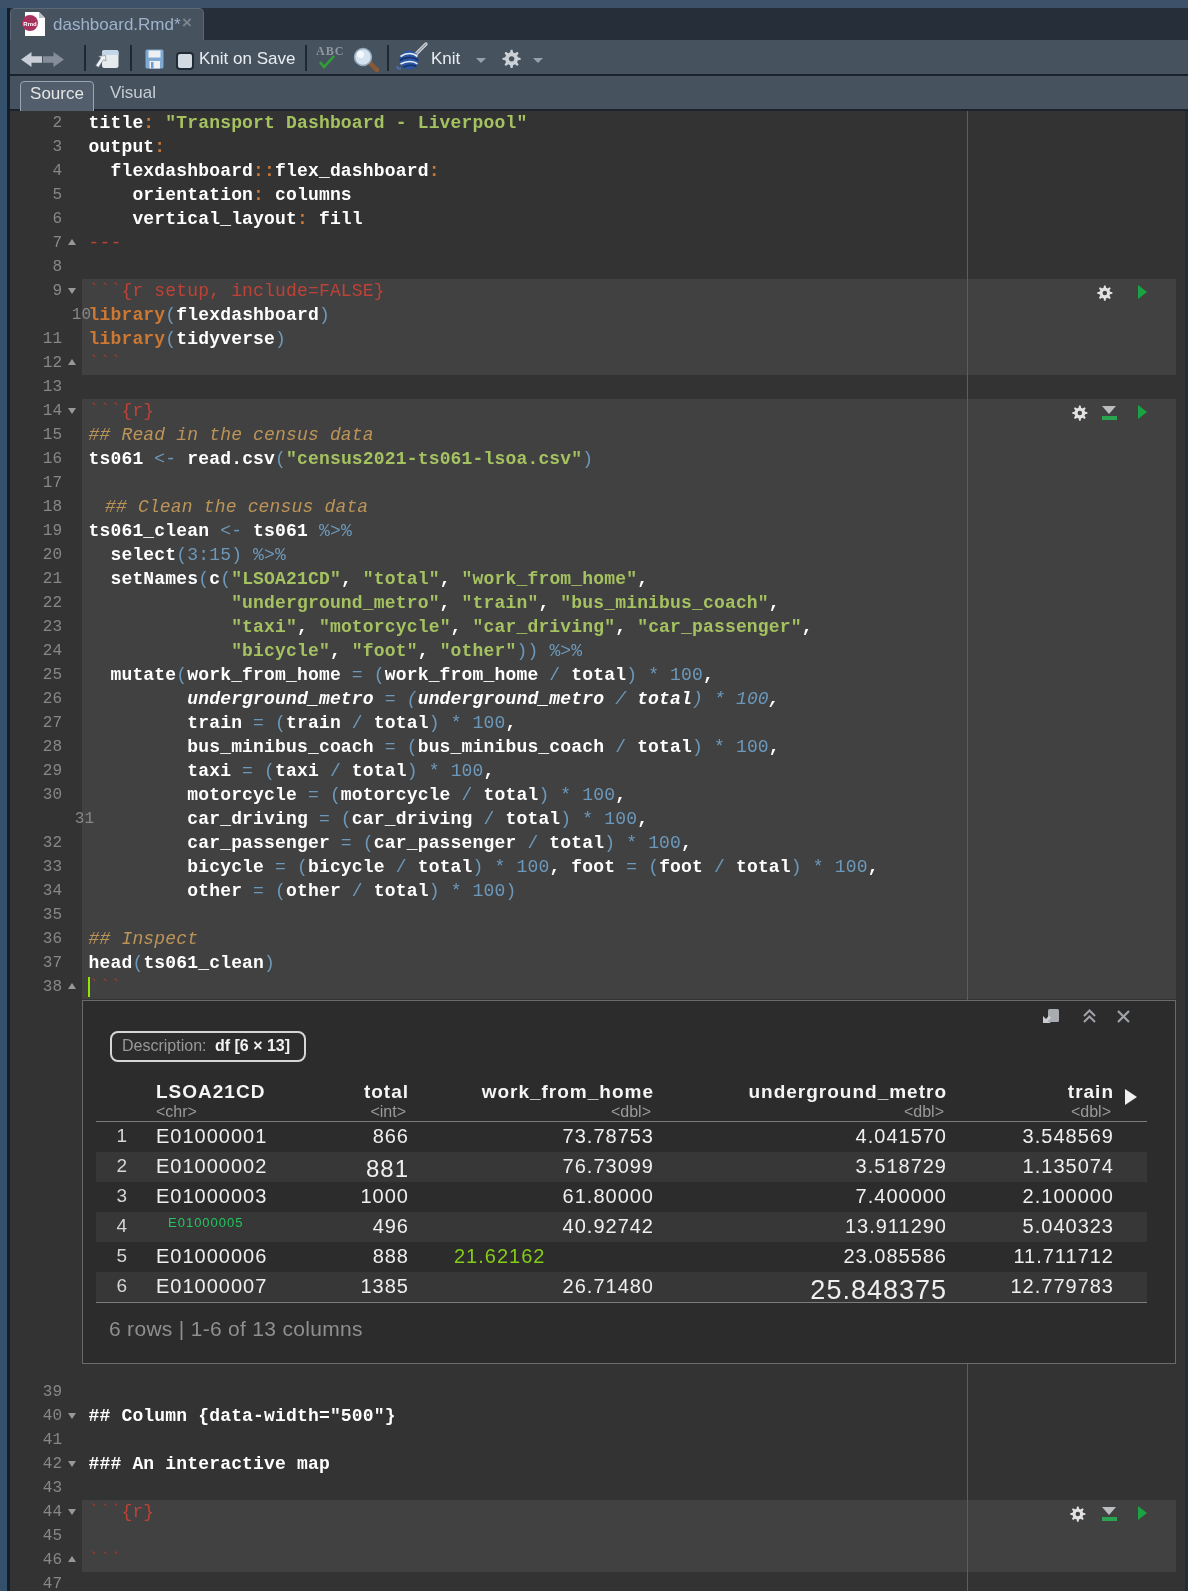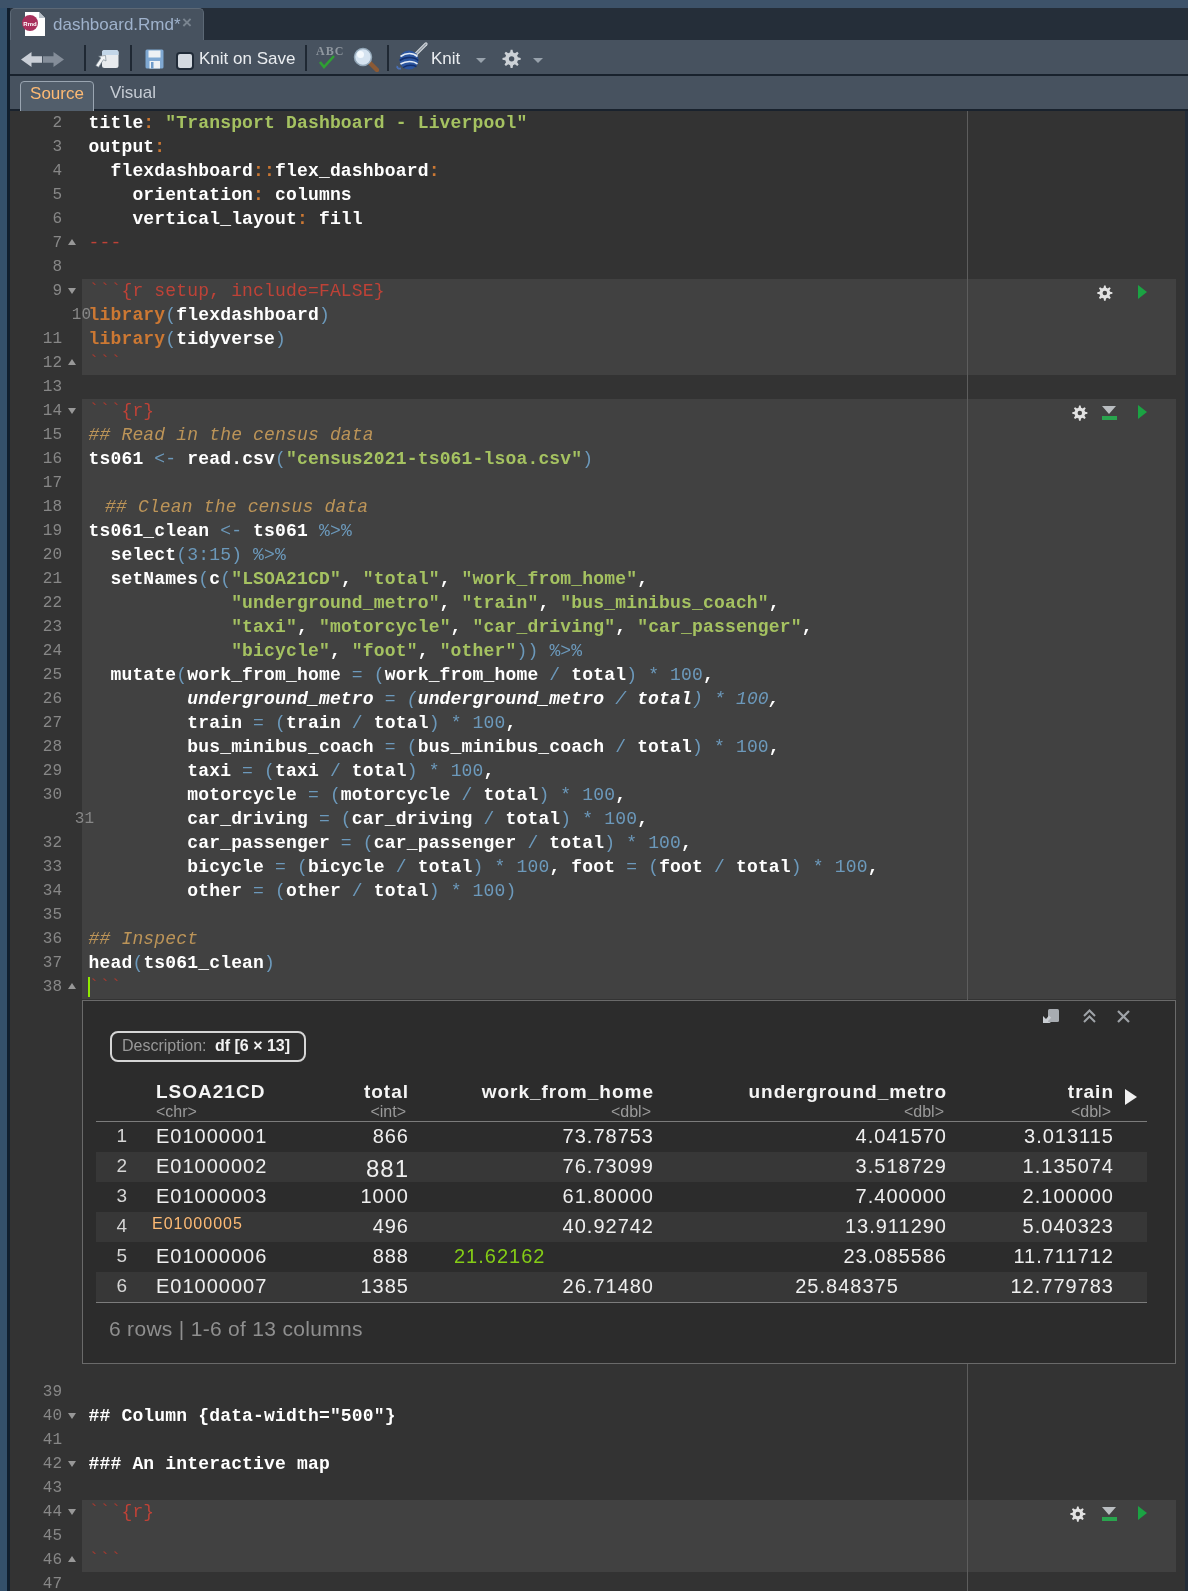--- a/index.html
+++ b/index.html
@@ -75,21 +75,21 @@
 </svg>
 <div style="position:absolute;left:431px;top:49px;width:50px;height:20px;font-size:17px;color:#eaedf0;">Knit</div>
 <div style="position:absolute;left:476px;top:58px;width:0px;height:0px;border-left:5px solid transparent;border-right:5px solid transparent;border-top:5px solid #98a2ac;"></div>
 <svg style="position:absolute;left:501px;top:48px;width:21px;height:21px;" viewBox="-1 -2 24 24">
 <path d="M10 0 L12.2 0 L12.8 3.2 A7 7 0 0 1 14.9 4.1 L17.6 2.3 L19.2 3.9 L17.4 6.6 A7 7 0 0 1 18.3 8.7 L21.5 9.3 L21.5 11.5 L18.3 12.1 A7 7 0 0 1 17.4 14.2 L19.2 16.9 L17.6 18.5 L14.9 16.7 A7 7 0 0 1 12.8 17.6 L12.2 20.8 L10 20.8 L9.4 17.6 A7 7 0 0 1 7.3 16.7 L4.6 18.5 L3 16.9 L4.8 14.2 A7 7 0 0 1 3.9 12.1 L0.7 11.5 L0.7 9.3 L3.9 8.7 A7 7 0 0 1 4.8 6.6 L3 3.9 L4.6 2.3 L7.3 4.1 A7 7 0 0 1 9.4 3.2 Z" fill="#ccd1d6"></path>
 <circle cx="11.1" cy="10.4" r="3.1" fill="#47525f"></circle>
 </svg>
 <div style="position:absolute;left:533px;top:58px;width:0px;height:0px;border-left:5px solid transparent;border-right:5px solid transparent;border-top:5px solid #98a2ac;"></div>
 <div style="position:absolute;left:10px;top:76px;width:1178px;height:33px;background:#47525f;"></div>
 <div style="position:absolute;left:10px;top:109px;width:1178px;height:2px;background:#19222d;"></div>
-<div style="position:absolute;left:20px;top:81px;width:74px;height:39px;background:#525e6b;border:1px solid #9aa5b1;border-radius:4px;box-sizing:border-box;font-size:17px;color:#fdba74;text-align:center;line-height:23px;">Source</div>
+<div style="position:absolute;left:20px;top:81px;width:74px;height:39px;background:#525e6b;border:1px solid #9aa5b1;border-radius:4px;box-sizing:border-box;font-size:17px;color:#e5e5e5;text-align:center;line-height:23px;">Source</div>
 <div style="position:absolute;left:110px;top:83px;width:60px;height:20px;font-size:17px;color:#c6ccd4;">Visual</div>
 <div style="position:absolute;left:10px;top:111px;width:1175px;height:1480px;background:#333333;"></div>
 <div style="position:absolute;left:82px;top:279px;width:1094px;height:96px;background:#414141;"></div>
 <div style="position:absolute;left:82px;top:399px;width:1094px;height:600px;background:#414141;"></div>
 <div style="position:absolute;left:82px;top:1500px;width:1094px;height:72px;background:#414141;"></div>
 <div style="position:absolute;left:967px;top:111px;width:1px;height:1480px;background:#5d5d5d;z-index:2;"></div>
 <div class="gnum" style="top:111px;">2</div>
 <div class="gnum" style="top:135px;">3</div>
 <div class="gnum" style="top:159px;">4</div>
 <div class="gnum" style="top:183px;">5</div>
@@ -229,43 +229,43 @@
 <div style="position:absolute;left:96px;top:1121px;width:1051px;height:1px;z-index:6;background:#7c7c7c;"></div>
 <div style="position:absolute;left:96px;top:1302px;width:1051px;height:1px;z-index:6;background:#7c7c7c;"></div>
 <div style="position:absolute;left:96px;top:1152px;width:1051px;height:30px;z-index:6;background:#373737;"></div>
 <div style="position:absolute;left:96px;top:1212px;width:1051px;height:30px;z-index:6;background:#373737;"></div>
 <div style="position:absolute;left:96px;top:1272px;width:1051px;height:30px;z-index:6;background:#373737;"></div>
 <div style="position:absolute;left:97px;top:1125px;width:30px;z-index:6;text-align:right;font-size:19px;color:#d5d5d5;">1</div>
 <div style="position:absolute;left:156px;top:1125px;width:200px;height:22px;z-index:6;font-size:20px;color:#efefef;letter-spacing:1px;">E01000001</div>
 <div style="position:absolute;left:209px;top:1125px;width:200px;z-index:6;text-align:right;font-size:20px;color:#efefef;letter-spacing:1px;">866</div>
 <div style="position:absolute;left:454px;top:1125px;width:200px;z-index:6;text-align:right;font-size:20px;color:#efefef;letter-spacing:1px;">73.78753</div>
 <div style="position:absolute;left:747px;top:1125px;width:200px;z-index:6;text-align:right;font-size:20px;color:#efefef;letter-spacing:1px;">4.041570</div>
-<div style="position:absolute;left:914px;top:1125px;width:200px;z-index:6;text-align:right;font-size:20px;color:#efefef;letter-spacing:1px;">3.013115</div>
+<div style="position:absolute;left:914px;top:1125px;width:200px;z-index:6;text-align:right;font-size:20px;color:#efefef;letter-spacing:1px;">3.548569</div>
 <div style="position:absolute;left:97px;top:1155px;width:30px;z-index:6;text-align:right;font-size:19px;color:#d5d5d5;">2</div>
 <div style="position:absolute;left:156px;top:1155px;width:200px;height:22px;z-index:6;font-size:20px;color:#efefef;letter-spacing:1px;">E01000002</div>
 <div style="position:absolute;left:209px;top:1155px;width:200px;z-index:6;text-align:right;font-size:24px;color:#efefef;letter-spacing:1px;">881</div>
 <div style="position:absolute;left:454px;top:1155px;width:200px;z-index:6;text-align:right;font-size:20px;color:#efefef;letter-spacing:1px;">76.73099</div>
 <div style="position:absolute;left:747px;top:1155px;width:200px;z-index:6;text-align:right;font-size:20px;color:#efefef;letter-spacing:1px;">3.518729</div>
 <div style="position:absolute;left:914px;top:1155px;width:200px;z-index:6;text-align:right;font-size:20px;color:#efefef;letter-spacing:1px;">1.135074</div>
 <div style="position:absolute;left:97px;top:1185px;width:30px;z-index:6;text-align:right;font-size:19px;color:#d5d5d5;">3</div>
 <div style="position:absolute;left:156px;top:1185px;width:200px;height:22px;z-index:6;font-size:20px;color:#efefef;letter-spacing:1px;">E01000003</div>
 <div style="position:absolute;left:209px;top:1185px;width:200px;z-index:6;text-align:right;font-size:20px;color:#efefef;letter-spacing:1px;">1000</div>
 <div style="position:absolute;left:454px;top:1185px;width:200px;z-index:6;text-align:right;font-size:20px;color:#efefef;letter-spacing:1px;">61.80000</div>
 <div style="position:absolute;left:747px;top:1185px;width:200px;z-index:6;text-align:right;font-size:20px;color:#efefef;letter-spacing:1px;">7.400000</div>
 <div style="position:absolute;left:914px;top:1185px;width:200px;z-index:6;text-align:right;font-size:20px;color:#efefef;letter-spacing:1px;">2.100000</div>
 <div style="position:absolute;left:97px;top:1215px;width:30px;z-index:6;text-align:right;font-size:19px;color:#d5d5d5;">4</div>
-<div style="position:absolute;left:152px;top:1215px;width:200px;height:22px;z-index:6;font-size:16px;color:#fdba74;letter-spacing:1px;">E01000005</div>
+<div style="position:absolute;left:168px;top:1215px;width:200px;height:22px;z-index:6;font-size:13px;color:#22c55e;letter-spacing:1px;">E01000005</div>
 <div style="position:absolute;left:209px;top:1215px;width:200px;z-index:6;text-align:right;font-size:20px;color:#efefef;letter-spacing:1px;">496</div>
 <div style="position:absolute;left:454px;top:1215px;width:200px;z-index:6;text-align:right;font-size:20px;color:#efefef;letter-spacing:1px;">40.92742</div>
 <div style="position:absolute;left:747px;top:1215px;width:200px;z-index:6;text-align:right;font-size:20px;color:#efefef;letter-spacing:1px;">13.911290</div>
 <div style="position:absolute;left:914px;top:1215px;width:200px;z-index:6;text-align:right;font-size:20px;color:#efefef;letter-spacing:1px;">5.040323</div>
 <div style="position:absolute;left:97px;top:1245px;width:30px;z-index:6;text-align:right;font-size:19px;color:#d5d5d5;">5</div>
 <div style="position:absolute;left:156px;top:1245px;width:200px;height:22px;z-index:6;font-size:20px;color:#efefef;letter-spacing:1px;">E01000006</div>
 <div style="position:absolute;left:209px;top:1245px;width:200px;z-index:6;text-align:right;font-size:20px;color:#efefef;letter-spacing:1px;">888</div>
 <div style="position:absolute;left:454px;top:1245px;width:200px;z-index:6;text-align:left;font-size:20px;color:#84cc16;letter-spacing:1px;">21.62162</div>
 <div style="position:absolute;left:747px;top:1245px;width:200px;z-index:6;text-align:right;font-size:20px;color:#efefef;letter-spacing:1px;">23.085586</div>
 <div style="position:absolute;left:914px;top:1245px;width:200px;z-index:6;text-align:right;font-size:20px;color:#efefef;letter-spacing:1px;">11.711712</div>
 <div style="position:absolute;left:97px;top:1275px;width:30px;z-index:6;text-align:right;font-size:19px;color:#d5d5d5;">6</div>
 <div style="position:absolute;left:156px;top:1275px;width:200px;height:22px;z-index:6;font-size:20px;color:#efefef;letter-spacing:1px;">E01000007</div>
 <div style="position:absolute;left:209px;top:1275px;width:200px;z-index:6;text-align:right;font-size:20px;color:#efefef;letter-spacing:1px;">1385</div>
 <div style="position:absolute;left:454px;top:1275px;width:200px;z-index:6;text-align:right;font-size:20px;color:#efefef;letter-spacing:1px;">26.71480</div>
-<div style="position:absolute;left:747px;top:1275px;width:200px;z-index:6;text-align:center;font-size:20px;color:#efefef;letter-spacing:1px;">25.848375</div>
+<div style="position:absolute;left:747px;top:1275px;width:200px;z-index:6;text-align:right;font-size:27px;color:#efefef;letter-spacing:1px;">25.848375</div>
 <div style="position:absolute;left:914px;top:1275px;width:200px;z-index:6;text-align:right;font-size:20px;color:#efefef;letter-spacing:1px;">12.779783</div>
 <div style="position:absolute;left:109px;top:1317px;width:400px;height:24px;z-index:6;font-size:21px;color:#8f8f8f;letter-spacing:0.3px;">6 rows | 1-6 of 13 columns</div>
 </body></html>

